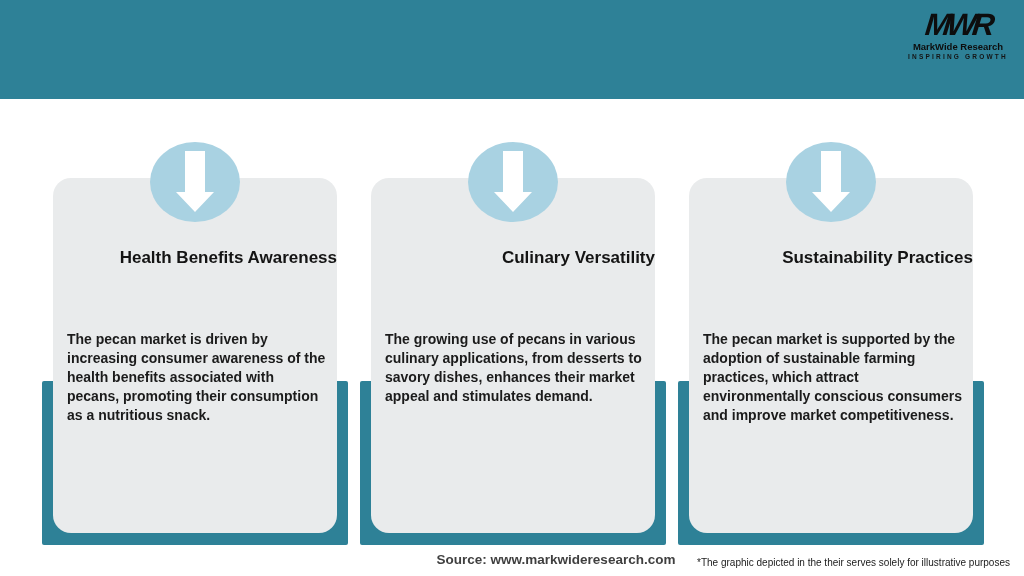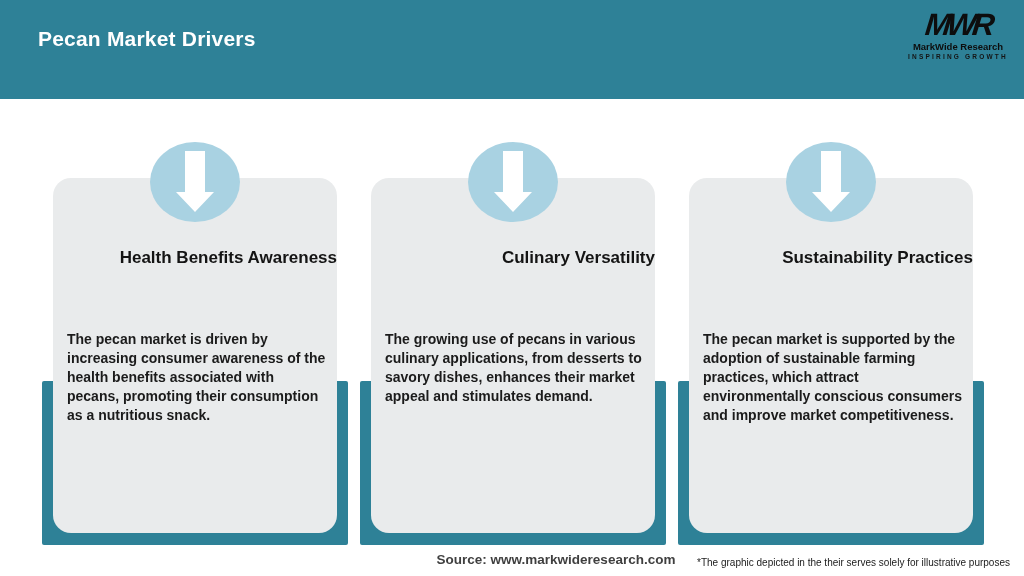--- a/index.html
+++ b/index.html
@@ -146,21 +146,20 @@
     font-size: 10px;
     color: #1a1a1a;
   }
 </style>
 </head>
 <body>
 
 <div class="page">
 
   <header class="header">
-    <h1 class="header-title">Pecan Market Drivers</h1>
     <div class="logo">
       <div class="logo-acronym">MWR</div>
       <div class="logo-name">MarkWide Research</div>
       <div class="logo-tagline">INSPIRING GROWTH</div>
     </div>
   </header>
 
   <section class="card-group g1">
     <div class="card-backing"></div>
     <div class="card">

